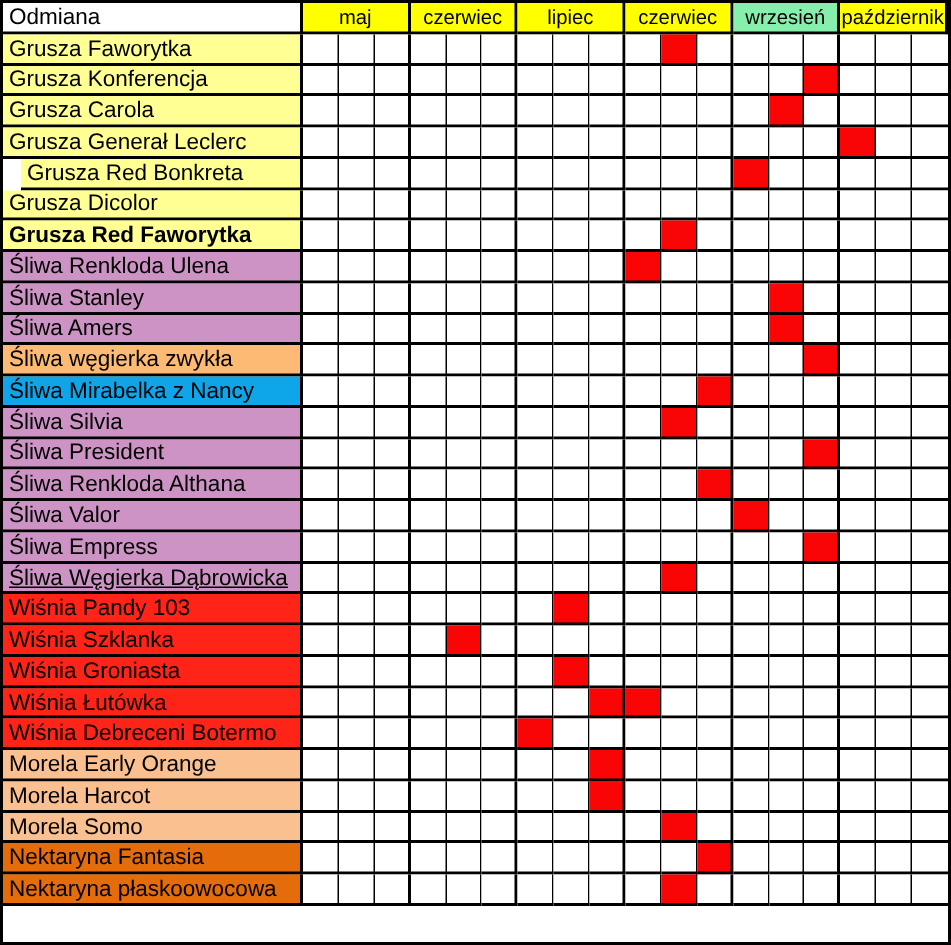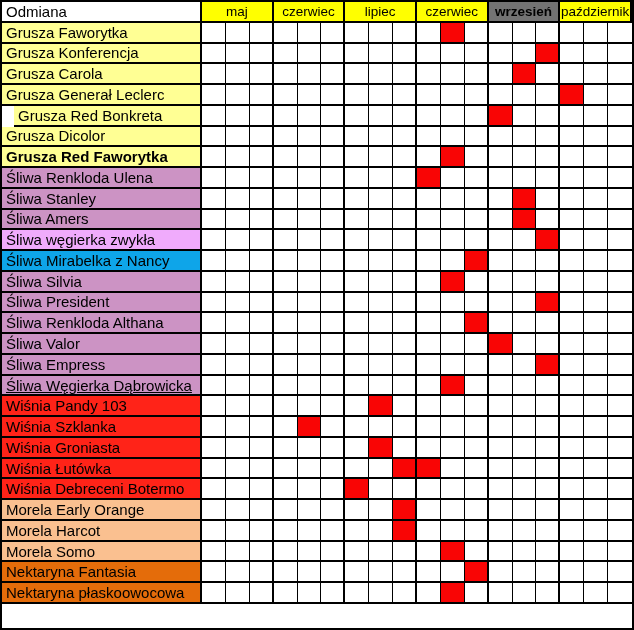--- a/index.html
+++ b/index.html
@@ -48,21 +48,21 @@
 </style>
 </head>
 <body>
 
 <div id="app">
     <div class="cell labelcell" style="background: rgb(255, 255, 255);">Odmiana</div>
     <div class="monthcell" style="background: rgb(255, 255, 0);">maj</div>
     <div class="monthcell" style="background: rgb(255, 255, 0);">czerwiec</div>
     <div class="monthcell" style="background: rgb(255, 255, 0);">lipiec</div>
     <div class="monthcell" style="background: rgb(255, 255, 0);">czerwiec</div>
-    <div class="monthcell" style="background: #737373; font-weight: bold;">wrzesień</div>
+    <div class="monthcell" style="background: #86efac;">wrzesień</div>
     <div class="monthcell noR" style="background: rgb(255, 255, 0);">październik</div>
     <div class="cell labelcell" style="background: rgb(255, 255, 148);">Grusza Faworytka</div>
     <div class="cell"></div>
     <div class="cell"></div>
     <div class="cell thickR"></div>
     <div class="cell"></div>
     <div class="cell"></div>
     <div class="cell thickR"></div>
     <div class="cell"></div>
     <div class="cell"></div>
@@ -240,21 +240,21 @@
     <div class="cell thickR"></div>
     <div class="cell"></div>
     <div class="cell"></div>
     <div class="cell thickR"></div>
     <div class="cell"></div>
     <div class="cell" style="background: rgb(249, 5, 5);"></div>
     <div class="cell thickR"></div>
     <div class="cell"></div>
     <div class="cell"></div>
     <div class="cell thickR noR"></div>
-    <div class="cell labelcell" style="background: #f0abfc;">Śliwa węgierka zwykła</div>
+    <div class="cell labelcell" style="background: #fdba74;">Śliwa węgierka zwykła</div>
     <div class="cell"></div>
     <div class="cell"></div>
     <div class="cell thickR"></div>
     <div class="cell"></div>
     <div class="cell"></div>
     <div class="cell thickR"></div>
     <div class="cell"></div>
     <div class="cell"></div>
     <div class="cell thickR"></div>
     <div class="cell"></div>

